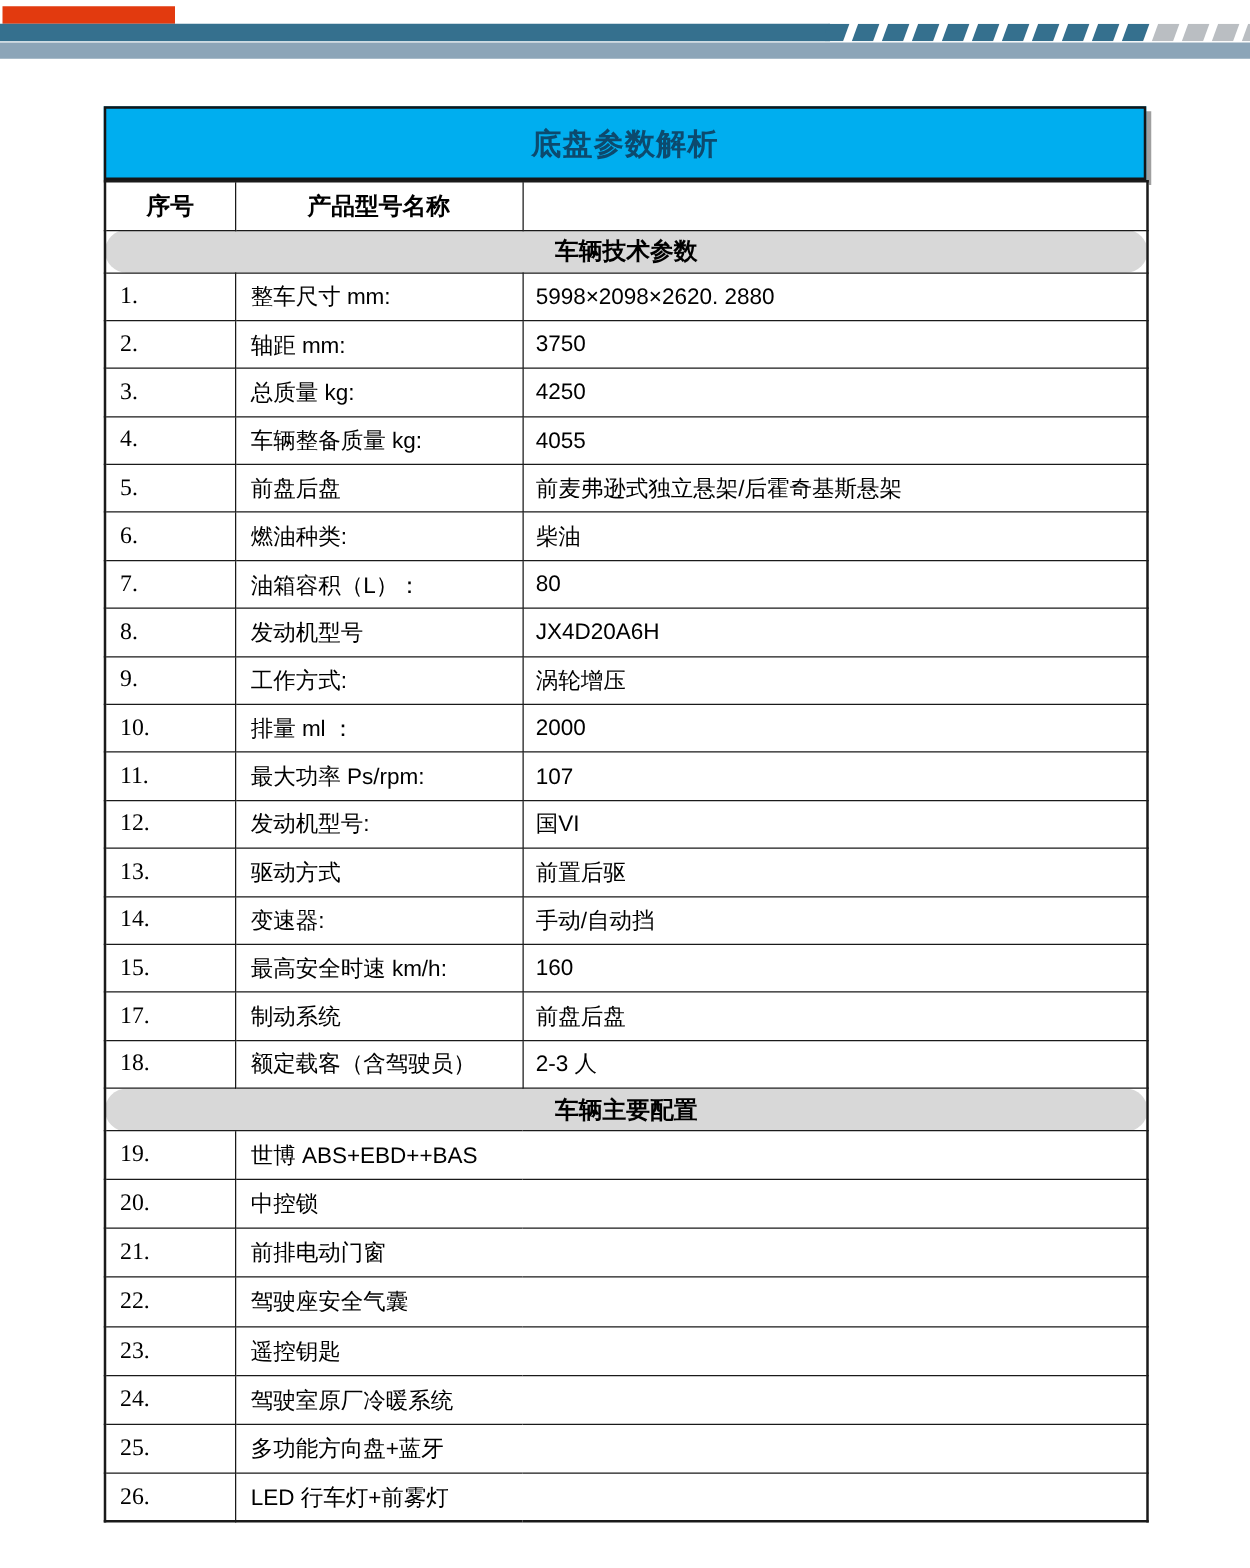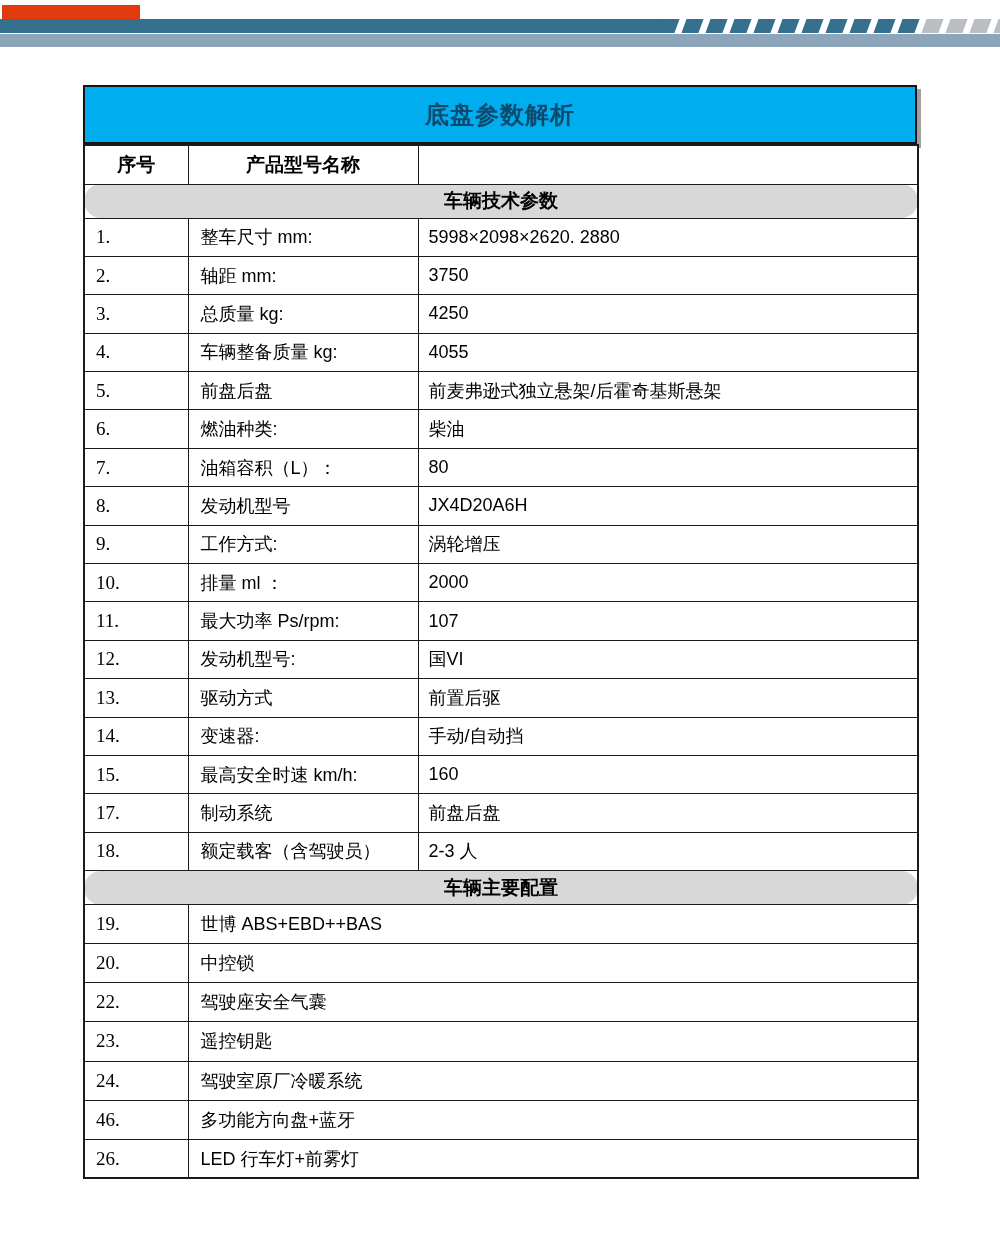--- a/index.html
+++ b/index.html
@@ -219,33 +219,37 @@
         </tr>
         <tr class="data-row s2">
           <td class="no">19.</td>
           <td class="label" colspan="2">世博 ABS+EBD++BAS</td>
         </tr>
         <tr class="data-row s2">
           <td class="no">20.</td>
           <td class="label" colspan="2">中控锁</td>
         </tr>
         <tr class="data-row s2">
+          <td class="no">21.</td>
+          <td class="label" colspan="2">前排电动门窗</td>
+        </tr>
+        <tr class="data-row s2">
           <td class="no">22.</td>
           <td class="label" colspan="2">驾驶座安全气囊</td>
         </tr>
         <tr class="data-row s2">
           <td class="no">23.</td>
           <td class="label" colspan="2">遥控钥匙</td>
         </tr>
         <tr class="data-row s2">
           <td class="no">24.</td>
           <td class="label" colspan="2">驾驶室原厂冷暖系统</td>
         </tr>
         <tr class="data-row s2">
-          <td class="no">46.</td>
+          <td class="no">25.</td>
           <td class="label" colspan="2">多功能方向盘+蓝牙</td>
         </tr>
         <tr class="data-row s2">
           <td class="no">26.</td>
           <td class="label" colspan="2">LED 行车灯+前雾灯</td>
         </tr>
       </tbody>
   </table>
 </div>
 

